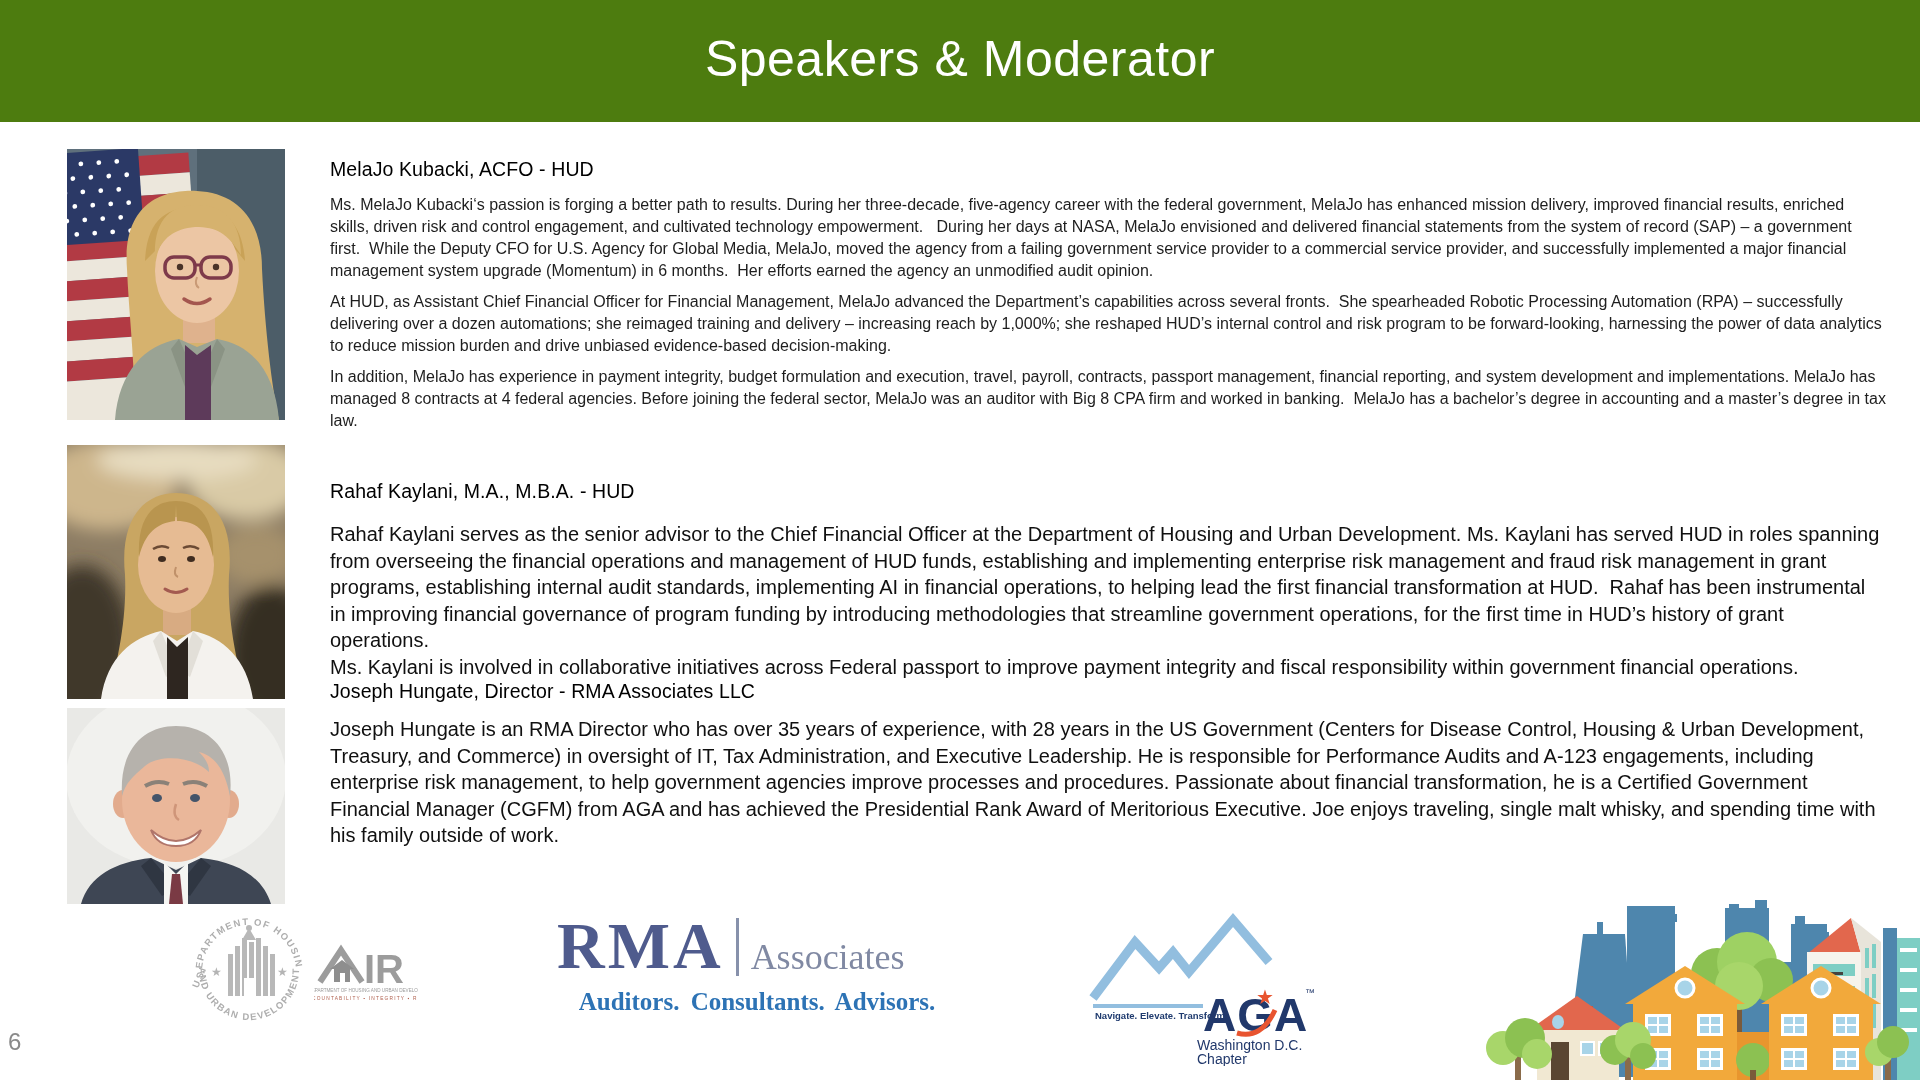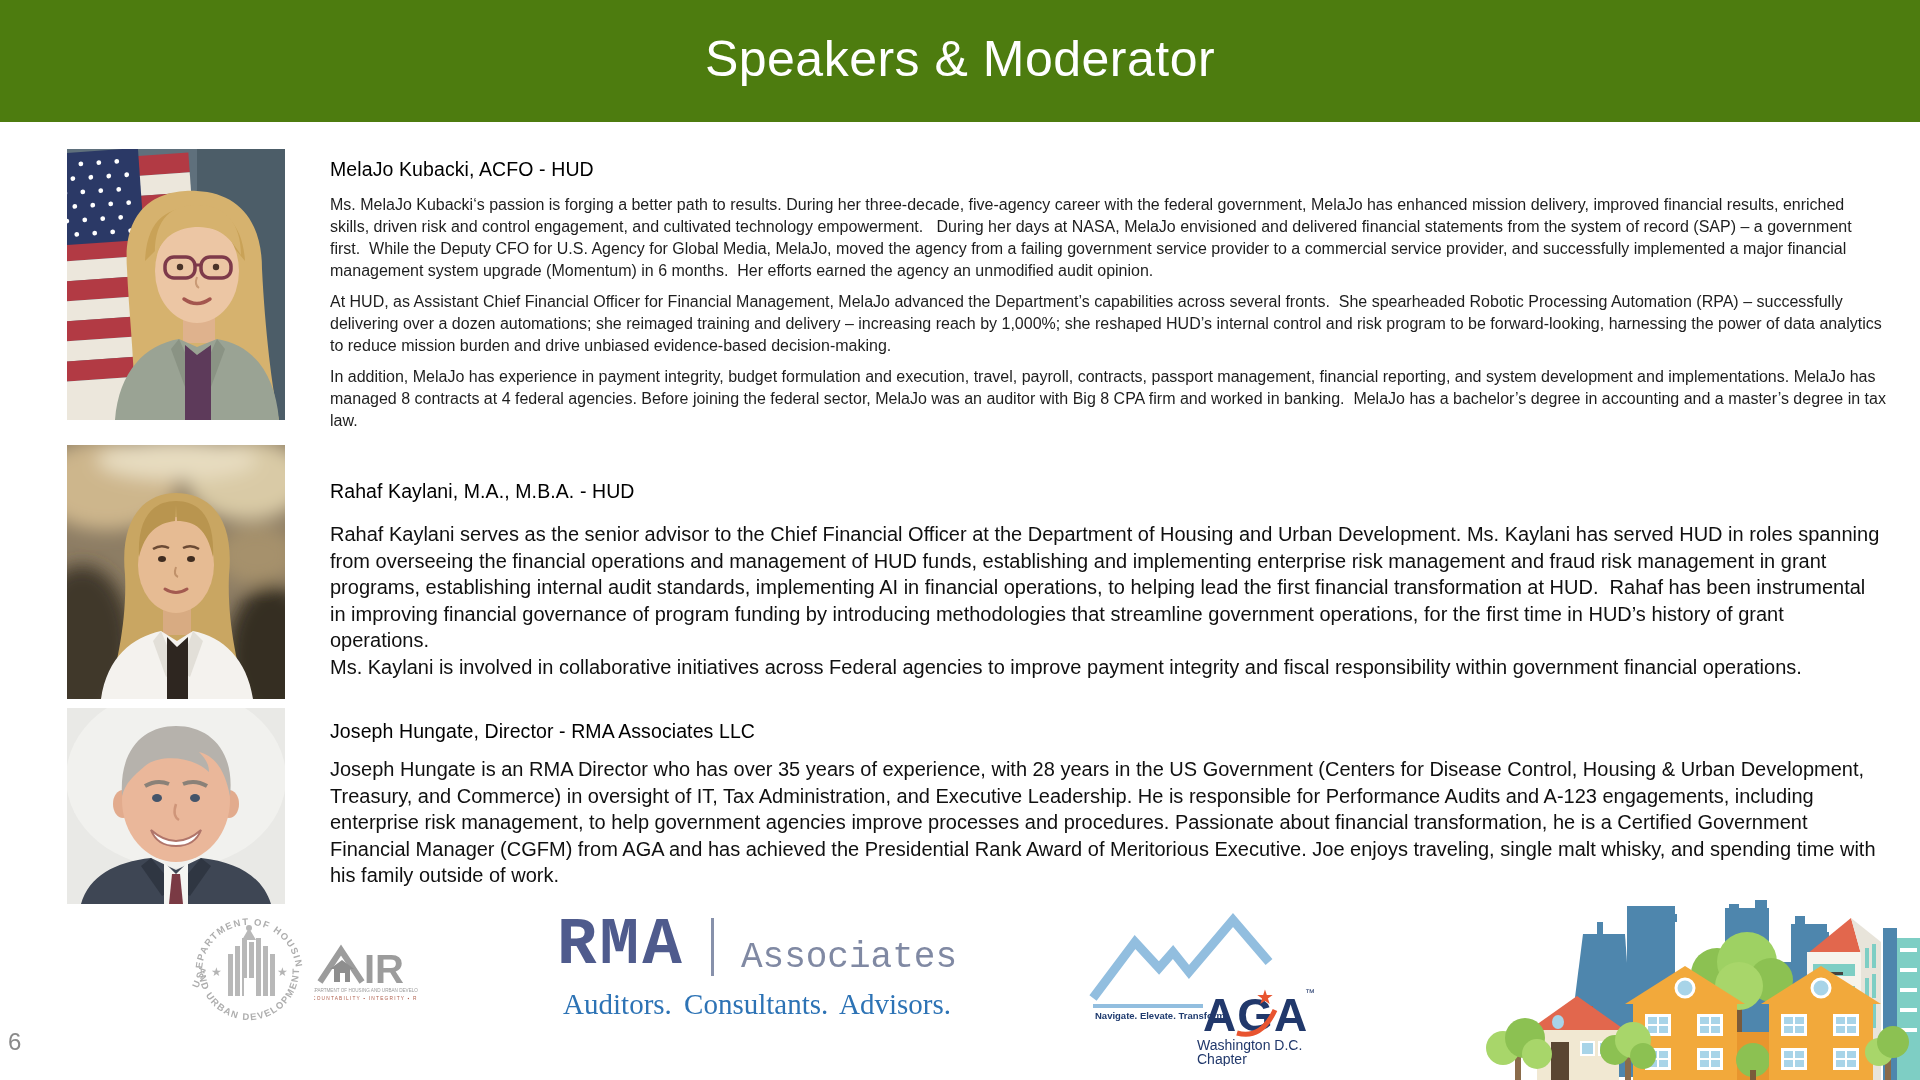--- a/index.html
+++ b/index.html
@@ -18,41 +18,41 @@
   }
   
   .photo{position:absolute;left:67px;overflow:hidden;}
   .photo svg{display:block;}
   #photo-melajo{top:149px;width:218px;height:271px;}
   #photo-rahaf {top:445px;width:218px;height:254px;}
   #photo-joseph{top:708px;width:218px;height:196px;}
   .bio{position:absolute;left:330px;width:1556px;}
   #bio-melajo{top:158px;}
   #bio-rahaf {top:480px;}
-  #bio-joseph{top:720px;}
+  #bio-joseph{top:680px;}
   .bio h2{
     font-size:19.5px;font-weight:normal;color:#000;margin:0 0 13px 0;
     letter-spacing:.1px;
   }
   #bio-rahaf h2{margin-bottom:18px;}
   .bio p{white-space:pre-wrap;}
   .bio-sm p{font-size:16px;line-height:22px;color:#1e1e1e;margin:0 0 9px 0;}
   .bio-lg p{font-size:20px;line-height:26.5px;color:#101010;margin:0;}
   
   .hud-seal{position:absolute;left:185px;top:906px;width:128px;height:130px;}
   .air-logo{position:absolute;left:314px;top:942px;width:104px;height:62px;}
   .rma-logo{position:absolute;left:557px;top:915px;width:400px;text-align:center;}
-  .rma-top{display:flex;align-items:flex-end;justify-content:space-between;
-    font-family:Liberation Mono, monospace;}
+  .rma-top{display:flex;align-items:flex-end;justify-content:flex-start;
+    font-family:Liberation Serif, serif;}
   .rma-name{font-size:66px;font-weight:bold;color:#4f5b8d;letter-spacing:3px;line-height:.95;}
   .rma-bar{width:3px;height:58px;background:#8791ab;margin:0 12px 2px 12px;}
   .rma-suffix{font-size:36px;color:#8089a3;line-height:1.1;}
   .rma-tagline{
-    font-family:"Liberation Serif",serif;font-weight:normal;
-    font-size:29px;color:#2d73b5;margin-top:10px;word-spacing:5px;
+    font-family:"Liberation Serif",serif;font-weight:bold;
+    font-size:25px;color:#2d73b5;margin-top:10px;word-spacing:5px;
   }
   .aga-card{position:absolute;left:1085px;top:900px;width:278px;height:166px;background:#ffffff;}
   .cityscape{position:absolute;left:1485px;top:882px;width:435px;height:198px;}
   .page-num{position:absolute;left:8px;top:1028px;font-size:24px;color:#8a8a8a;}
 </style>
 </head>
 <body>
 
 <header class="slide-header">
   <h1 class="slide-title">Speakers &amp; Moderator</h1>
@@ -169,21 +169,21 @@
 
     <path d="M 34 254 C 40 212 66 192 94 186 L 110 196 L 126 186 C 156 192 180 214 186 254 Z" fill="#f4f2ee"></path>
     <path d="M 94 186 L 110 224 L 99 232 L 86 196 Z" fill="#e2dfd8"></path>
     <path d="M 126 186 L 112 224 L 123 232 L 136 196 Z" fill="#e2dfd8"></path>
     <path d="M 100 192 L 110 202 L 121 192 L 121 254 L 100 254 Z" fill="#2e2620"></path>
   </svg>
 </div>
 <section class="bio bio-lg" id="bio-rahaf">
   <h2>Rahaf Kaylani, M.A., M.B.A. - HUD</h2>
   <p>Rahaf Kaylani serves as the senior advisor to the Chief Financial Officer at the Department of Housing and Urban Development. Ms. Kaylani has served HUD in roles spanning from overseeing the financial operations and management of HUD funds, establishing and implementing enterprise risk management and fraud risk management in grant programs, establishing internal audit standards, implementing AI in financial operations, to helping lead the first financial transformation at HUD.  Rahaf has been instrumental in improving financial governance of program funding by introducing methodologies that streamline government operations, for the first time in HUD’s history of grant operations.</p>
-  <p>Ms. Kaylani is involved in collaborative initiatives across Federal agencies to improve payment integrity and fiscal responsibility within government financial operations.</p>
+  <p>Ms. Kaylani is involved in collaborative initiatives across Federal passport to improve payment integrity and fiscal responsibility within government financial operations.</p>
 </section>
 
 <div class="photo" id="photo-joseph">
   <svg width="218" height="196" viewBox="0 0 218 196" xmlns="http://www.w3.org/2000/svg">
     <rect width="218" height="196" fill="#e9e9e6"></rect>
     <ellipse cx="109" cy="70" rx="110" ry="90" fill="#f1f1ee"></ellipse>
 
     <ellipse cx="56" cy="96" rx="10" ry="14" fill="#e2ab8d"></ellipse>
     <ellipse cx="162" cy="96" rx="10" ry="14" fill="#e2ab8d"></ellipse>
 

